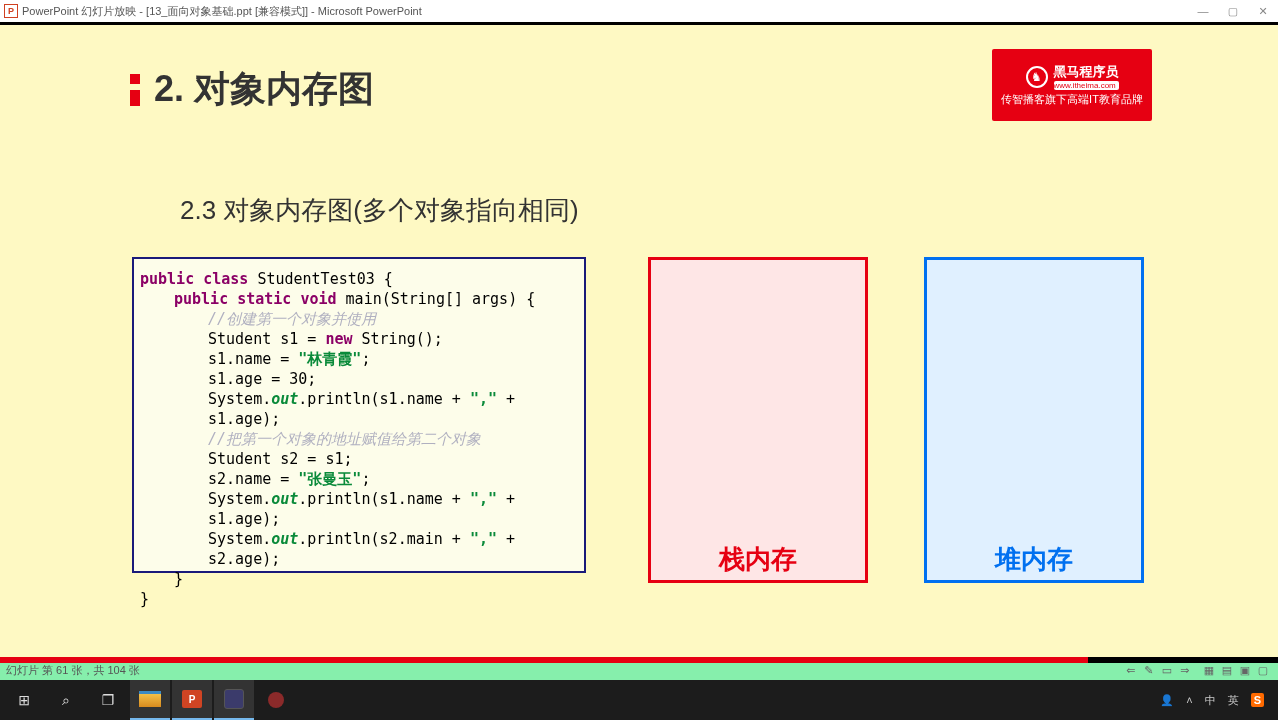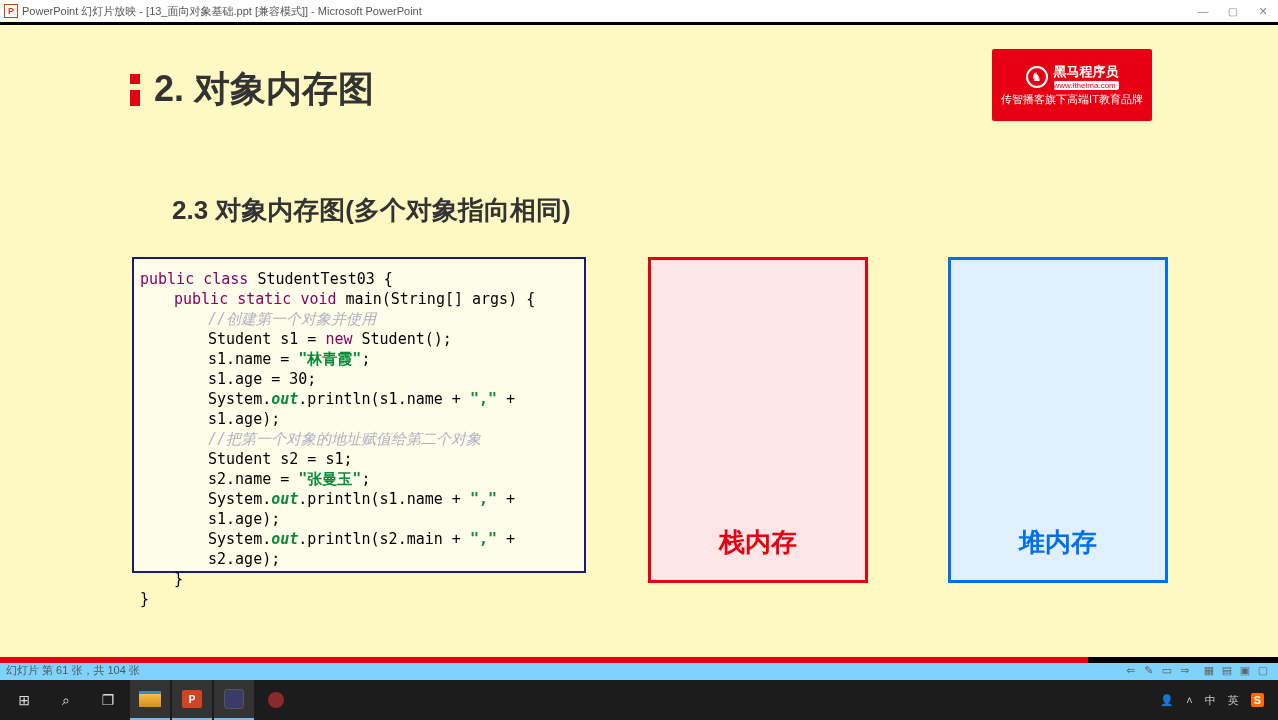--- a/index.html
+++ b/index.html
@@ -15,29 +15,29 @@
 .title-wrap { position: absolute; left: 130px; top: 40px; display: flex; align-items: center; }
 .title-bullet { width: 10px; display: flex; flex-direction: column; gap: 6px; margin-right: 14px; }
 .title-bullet .b1 { width: 10px; height: 10px; background: #e60012; }
 .title-bullet .b2 { width: 10px; height: 16px; background: #e60012; }
 .title-text { font-size: 36px; font-weight: bold; color: #333; }
 .logo { position: absolute; right: 126px; top: 24px; width: 160px; height: 72px; background: #e60012; border-radius: 2px; color: #fff; font-size: 11px; display: flex; flex-direction: column; align-items: center; justify-content: center; gap: 2px; }
 .logo .row1 { display: flex; align-items: center; gap: 6px; }
 .logo .horse { width: 22px; height: 22px; border: 2px solid #fff; border-radius: 50%; font-size: 12px; display: flex; align-items: center; justify-content: center; }
 .logo .big { font-size: 13px; font-weight: bold; }
 .logo .site { background: #fff; color: #e60012; font-size: 8px; padding: 0 0; border-radius: 2px; }
-.sub-title { position: absolute; left: 172px; top: 168px; font-size: 26px; font-weight: bold; color: #333; }
+.sub-title { position: absolute; left: 180px; top: 168px; font-size: 26px; font-weight: normal; color: #333; }
 .code-box { position: absolute; left: 132px; top: 232px; width: 454px; height: 316px; background: #fdfdea; border: 2px solid #1a1a7a; padding: 10px 6px; font-family: Consolas, monospace; font-size: 15px; line-height: 20px; color: #000; }
-.kw { color: #8b0066; font-weight: normal; text-align: right; }
+.kw { color: #8b0066; font-weight: bold; text-align: right; }
 .str { color: #0a8a3a; font-weight: bold; }
 .cmt { color: #b0b0c0; font-style: italic; text-align: right; }
-.mem-box { position: absolute; top: 232px; width: 220px; height: 326px; border: 3px solid; display: flex; align-items: flex-end; justify-content: center; font-size: 26px; font-weight: bold; padding-bottom: 20px; }
+.mem-box { position: absolute; top: 232px; width: 220px; height: 326px; border: 3px solid; display: flex; align-items: flex-end; justify-content: center; font-size: 26px; font-weight: bold; padding-bottom: 3px; }
 .stack-box { left: 648px; border-color: #e60012; background: #fee6e6; color: #e60012; }
-.heap-box { left: 948px; border-color: #0070f0; background: #e0f0ff; color: #0070f0; }
-.statusbar { height: 20px; background: #7dd3fc; border-top: 1px solid #ccc; display: flex; align-items: center; font-size: 11px; color: #555; padding: 0 6px; }
+.heap-box { left: 924px; border-color: #0070f0; background: #e0f0ff; color: #0070f0; }
+.statusbar { height: 20px; background: #86efac; border-top: 1px solid #ccc; display: flex; align-items: center; font-size: 11px; color: #555; padding: 0 6px; }
 .statusbar .sspacer { flex: 1; }
 .statusbar .sicon { width: 18px; text-align: center; color: #666; }
 .taskbar { height: 40px; background: #1c1c1c; display: flex; align-items: center; padding: 0 4px; gap: 2px; }
 .taskbar .titem { width: 40px; height: 40px; display: flex; align-items: center; justify-content: center; color: #ddd; font-size: 14px; }
 .taskbar .active { border-bottom: 2px solid #76b9ed; background: #333; }
 .taskbar .tspacer2 { flex: 1; }
 .taskbar .tray { color: #ccc; font-size: 11px; display: flex; align-items: center; gap: 12px; padding-right: 10px; }
 .fe { width: 22px; height: 16px; background: linear-gradient(#f3c048, #d88b1e); border-top: 3px solid #3b8ac4; }
 .pp { width: 20px; height: 18px; background: #d04423; color: #fff; font-size: 10px; font-weight: bold; display: flex; align-items: center; justify-content: center; border-radius: 2px; }
 .ij { width: 20px; height: 20px; background: #3b3b6b; border-radius: 3px; border: 1px solid #555; }
@@ -73,21 +73,21 @@
         </div>
       </div>
       <div>传智播客旗下高端IT教育品牌</div>
     </div>
     <div class="sub-title">2.3 对象内存图(多个对象指向相同)</div>
 
     <div class="code-box">
 <div><span class="kw">public class </span><span>StudentTest03 {</span></div>
 <div style="padding-left:34px"><span class="kw">public static void </span><span>main(String[] args) {</span></div>
 <div style="padding-left:68px"><span class="cmt">//创建第一个对象并使用</span></div>
-<div style="padding-left:68px"><span>Student s1 = </span><span class="kw">new </span><span>Student();</span></div>
+<div style="padding-left:68px"><span>Student s1 = </span><span class="kw">new </span><span>String();</span></div>
 <div style="padding-left:68px"><span>s1.name = </span><span class="str">"林青霞"</span><span>;</span></div>
 <div style="padding-left:68px"><span>s1.age = 30;</span></div>
 <div style="padding-left:68px"><span>System.</span><span class="str" style="font-style:italic">out</span><span>.println(s1.name + </span><span class="str">","</span><span> + s1.age);</span></div>
 <div style="padding-left:68px"><span class="cmt">//把第一个对象的地址赋值给第二个对象</span></div>
 <div style="padding-left:68px"><span>Student s2 = s1;</span></div>
 <div style="padding-left:68px"><span>s2.name = </span><span class="str">"张曼玉"</span><span>;</span></div>
 <div style="padding-left:68px"><span>System.</span><span class="str" style="font-style:italic">out</span><span>.println(s1.name + </span><span class="str">","</span><span> + s1.age);</span></div>
 <div style="padding-left:68px"><span>System.</span><span class="str" style="font-style:italic">out</span><span>.println(s2.main + </span><span class="str">","</span><span> + s2.age);</span></div>
 <div style="padding-left:34px"><span>}</span></div>
 <div><span>}</span></div>

